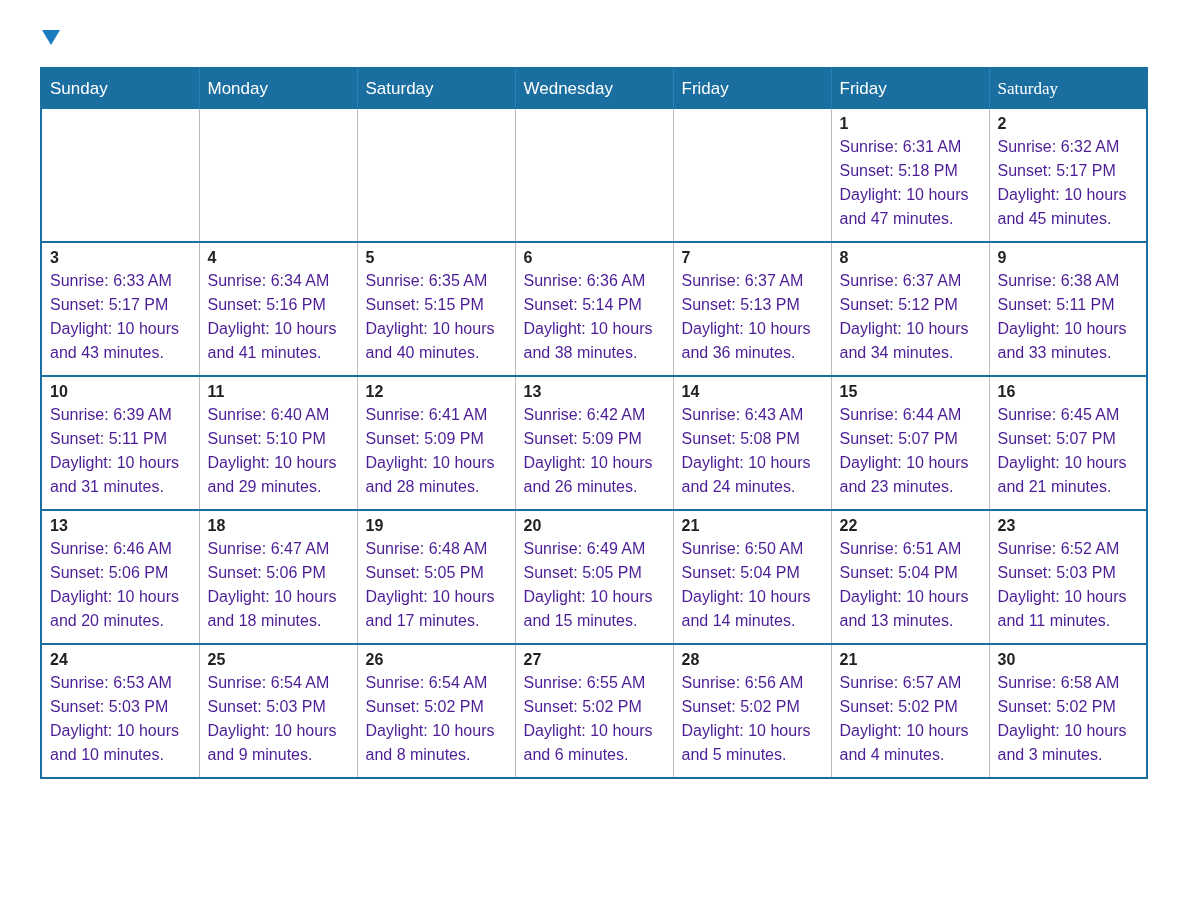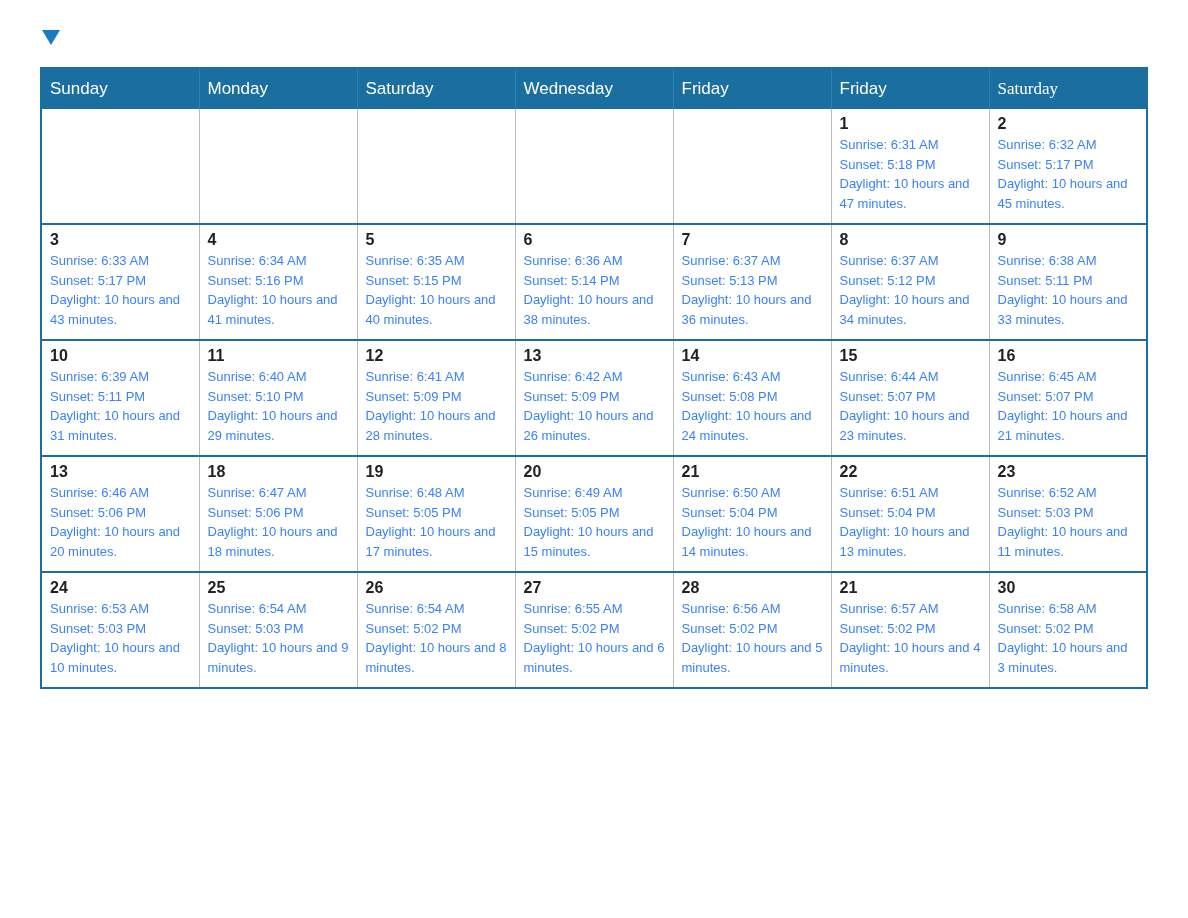--- a/index.html
+++ b/index.html
@@ -65,22 +65,22 @@
       border-bottom: none;
     }
     .day-num {
       font-size: 16px;
       font-weight: bold;
       color: #222;
       margin-bottom: 2px;
       display: block;
     }
     .day-info {
-      font-size: 13px;
-      color: #3b82f6;
+      font-size: 16px;
+      color: #4c1d95;
       line-height: 1.5;
     }
     .empty {
       background: #f9f9f9;
     }
     .logo-text-general {
       font-size: 24px;
       font-weight: bold;
       color: #333;
     }

